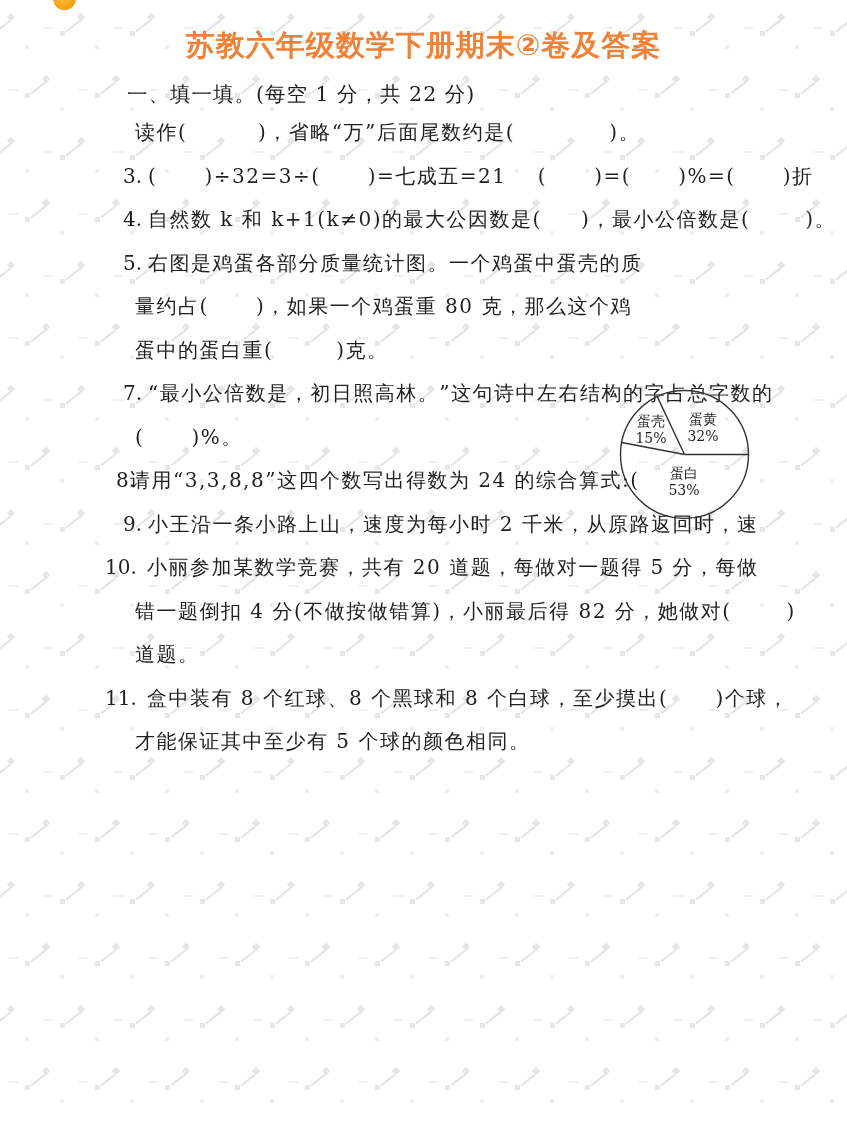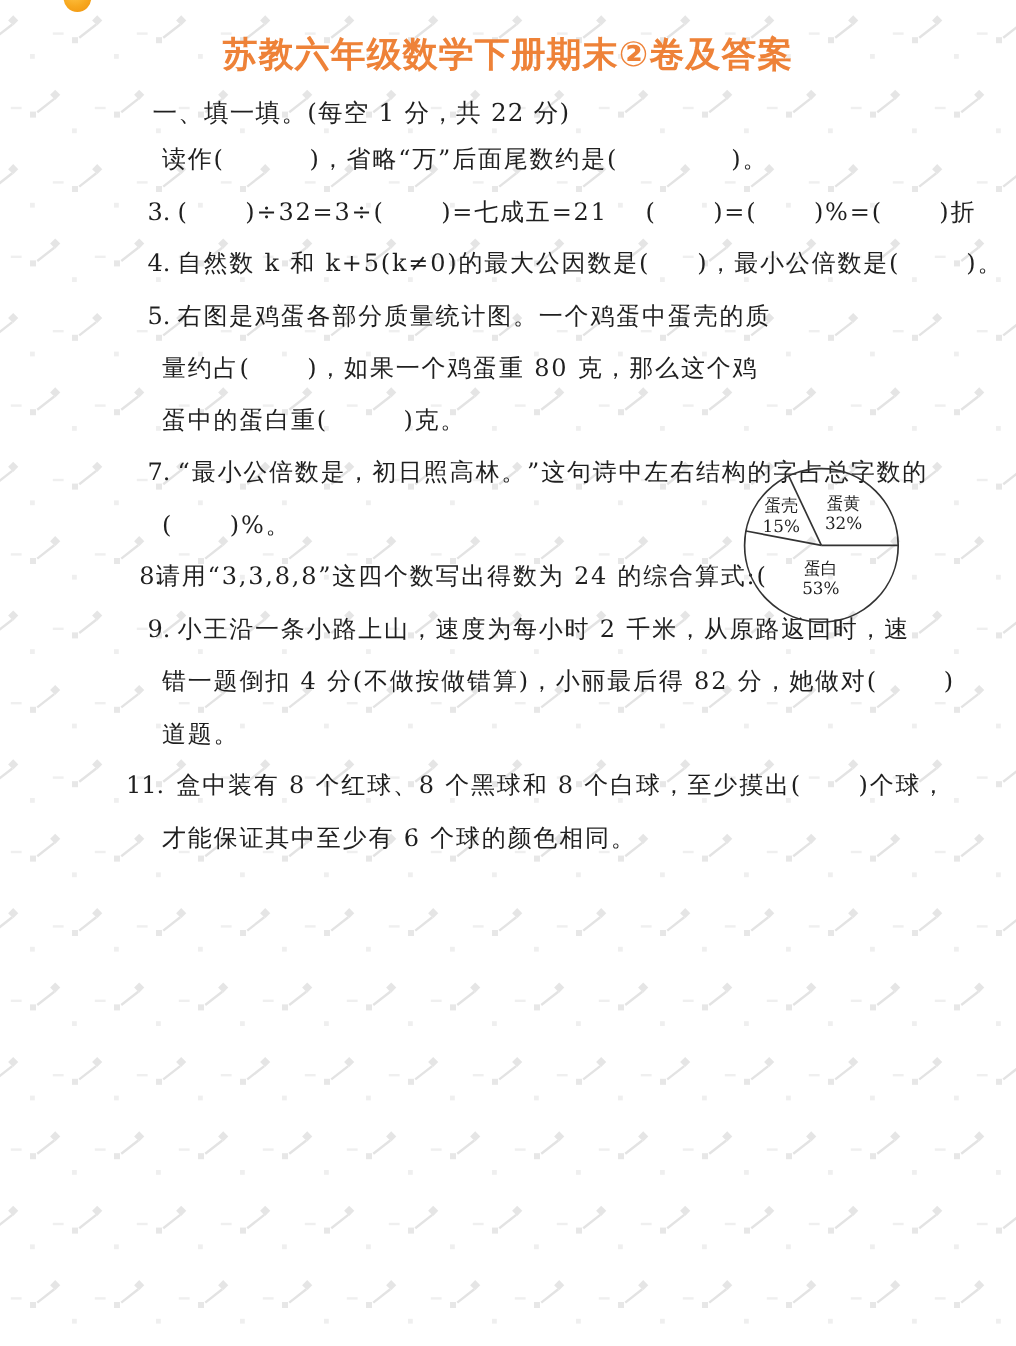--- a/index.html
+++ b/index.html
@@ -1608,32 +1608,33 @@
     </div>
   <div class="yellow-dot"></div>
 
   <div class="title" style="color: rgb(238, 130, 56);">苏教六年级数学下册期末②卷及答案</div>
 
   <div class="heading">一、填一填。(每空 1 分，共 22 分)</div>
 
   <div id="questions">
       <div class="qline cont"><span>读作(         )，省略“万”后面尾数约是(            )。</span></div>
       <div class="qline"><span class="qnum">3.</span><span>(      )÷32=3÷(      )=七成五=21    (      )=(      )%=(      )折</span></div>
-      <div class="qline"><span class="qnum">4.</span><span>自然数 k 和 k+5(k≠0)的最大公因数是(     )，最小公倍数是(       )。</span></div>
+      <div class="qline"><span class="qnum">4.</span><span>自然数 k 和 k+1(k≠0)的最大公因数是(     )，最小公倍数是(       )。</span></div>
       <div class="qline"><span class="qnum">5.</span><span>右图是鸡蛋各部分质量统计图。一个鸡蛋中蛋壳的质</span></div>
       <div class="qline cont"><span>量约占(      )，如果一个鸡蛋重 80 克，那么这个鸡</span></div>
       <div class="qline cont"><span>蛋中的蛋白重(        )克。</span></div>
       <div class="qline"><span class="qnum">7.</span><span>“最小公倍数是，初日照高林。”这句诗中左右结构的字占总字数的</span></div>
       <div class="qline cont"><span>(      )%。</span></div>
       <div class="qline tight"><span class="qnum">8.</span><span>请用“3,3,8,8”这四个数写出得数为 24 的综合算式:(                              )。</span></div>
       <div class="qline"><span class="qnum">9.</span><span>小王沿一条小路上山，速度为每小时 2 千米，从原路返回时，速</span></div>
+      <div class="qline wide"><span class="qnum">10.</span><span>小丽参加某数学竞赛，共有 20 道题，每做对一题得 5 分，每做</span></div>
       <div class="qline cont"><span>错一题倒扣 4 分(不做按做错算)，小丽最后得 82 分，她做对(       )</span></div>
       <div class="qline cont"><span>道题。</span></div>
       <div class="qline wide"><span class="qnum">11.</span><span>盒中装有 8 个红球、8 个黑球和 8 个白球，至少摸出(      )个球，</span></div>
-      <div class="qline cont"><span>才能保证其中至少有 6 个球的颜色相同。</span></div>
+      <div class="qline cont"><span>才能保证其中至少有 5 个球的颜色相同。</span></div>
     </div>
 
   <svg id="pie" width="131" height="131" viewBox="0 0 131 131">
       <circle cx="65.5" cy="65.5" r="64" fill="none" stroke="#333333" stroke-width="1.4"></circle>
       <line x1="65.5" y1="65.5" x2="129.5" y2="65.5" stroke="#333333" stroke-width="1.4"></line>
       <line x1="65.5" y1="65.5" x2="38.25012533983535" y2="7.591068642174754" stroke="#333333" stroke-width="1.4"></line>
       <line x1="65.5" y1="65.5" x2="2.633615953363922" y2="53.507595866513626" stroke="#333333" stroke-width="1.4"></line>
       <text x="84" y="35" text-anchor="middle">蛋黄</text>
       <text x="84" y="52" text-anchor="middle">32%</text>
       <text x="32" y="37" text-anchor="middle">蛋壳</text>

